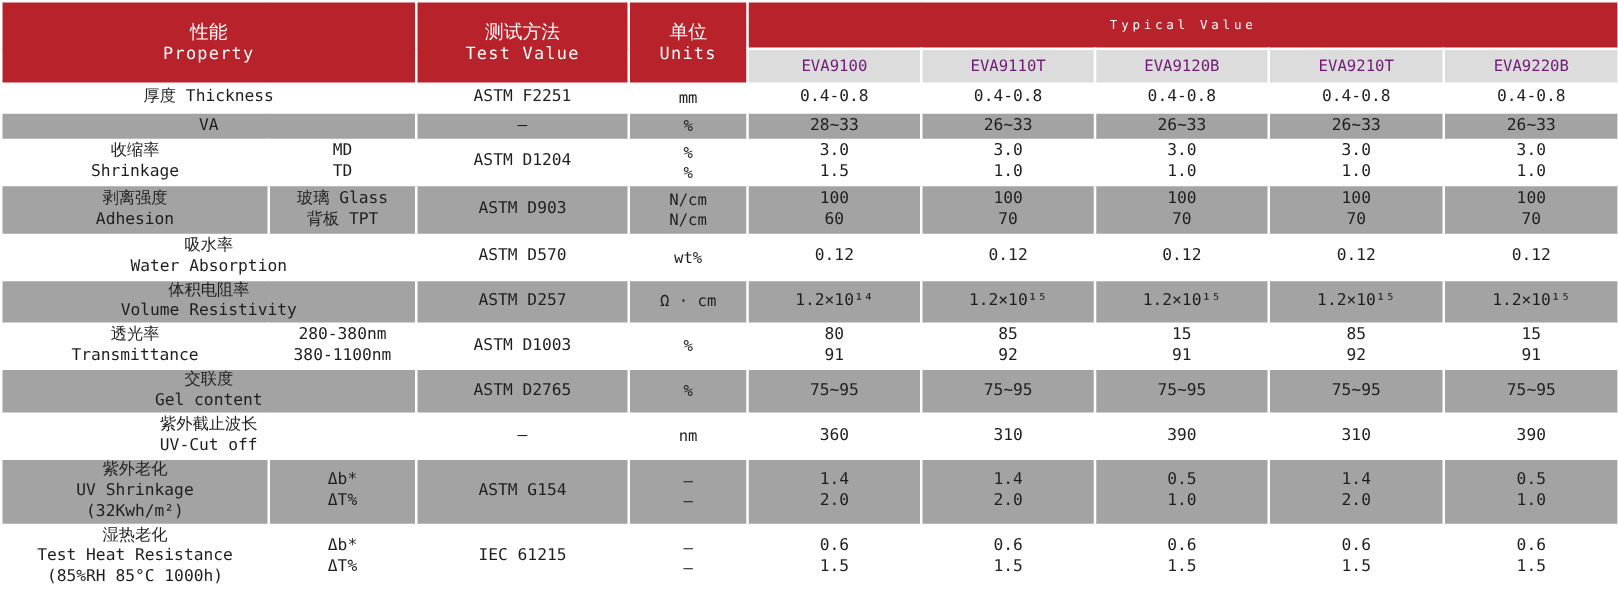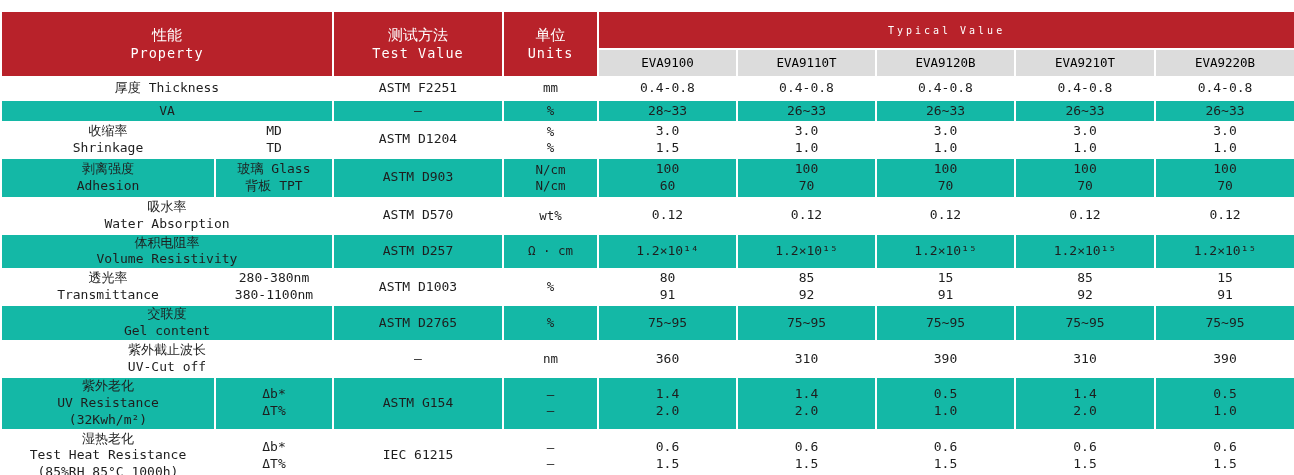--- a/index.html
+++ b/index.html
@@ -1,34 +1,34 @@
 <!DOCTYPE html>
 <html><head>
 <meta charset="utf-8">
 <style>
   html,body{margin:0;padding:0;background:#ffffff;}
   body{
     width:1294px;height:475px;overflow:hidden;
     font-family:"DejaVu Sans Mono","DejaVu Sans",monospace;
     color:#1e1e1e;
   }
-  .page{width:1294px;height:475px;box-sizing:border-box;padding-top:10px;}
+  .page{width:1294px;height:475px;box-sizing:border-box;}
   table{border-collapse:collapse;width:1294px;table-layout:fixed;}
   th,td{
     border:2px solid #ffffff;
     text-align:center;vertical-align:middle;
     padding:0;font-weight:normal;
     font-size:13px;line-height:1.3;
   }
   .red{background:#b8222a;color:#ffffff;}
   .red .zh{font-size:15px;line-height:1.35;}
   .red .en{font-size:13.5px;line-height:1.3;letter-spacing:1px;}
   .tv-cell{height:36px;font-size:10px;letter-spacing:3px;}
-  tr.eva-row th{background:#dcdcdc;height:26px;font-size:12.5px;color:#000000;}
-  tbody tr.gray td{background:#14b8a6;}
+  tr.eva-row th{background:#dcdcdc;height:26px;font-size:12.5px;color:#701a75;}
+  tbody tr.gray td{background:#a3a3a3;}
   tbody tr.white td{background:#ffffff;}
   td.prop,td.sub{font-size:13px;}
   td.method{font-size:13px;}
   td.units{font-size:12.5px;}
   td.val{font-size:13px;}
   tbody tr:nth-child(1){height:23px;}
   tbody tr:nth-child(2){height:22px;}
   tbody tr:nth-child(3){height:24px;}
   tbody tr:nth-child(4){height:40px;}
   tbody tr:nth-child(5){height:31px;}
@@ -338,21 +338,21 @@
             <div>310</div>
           </td>
         <td class="val">
             <div>390</div>
           </td>
       </tr>
 
       <tr class="gray">
         <td class="prop">
           <div>紫外老化</div>
-          <div>UV Resistance</div>
+          <div>UV Shrinkage</div>
           <div>(32Kwh/m²)</div>
         </td>
         <td class="sub">
           <div>Δb*</div>
           <div>ΔT%</div>
         </td>
         <td class="method">ASTM G154</td>
         <td class="units">
           <div>–</div>
           <div>–</div>

